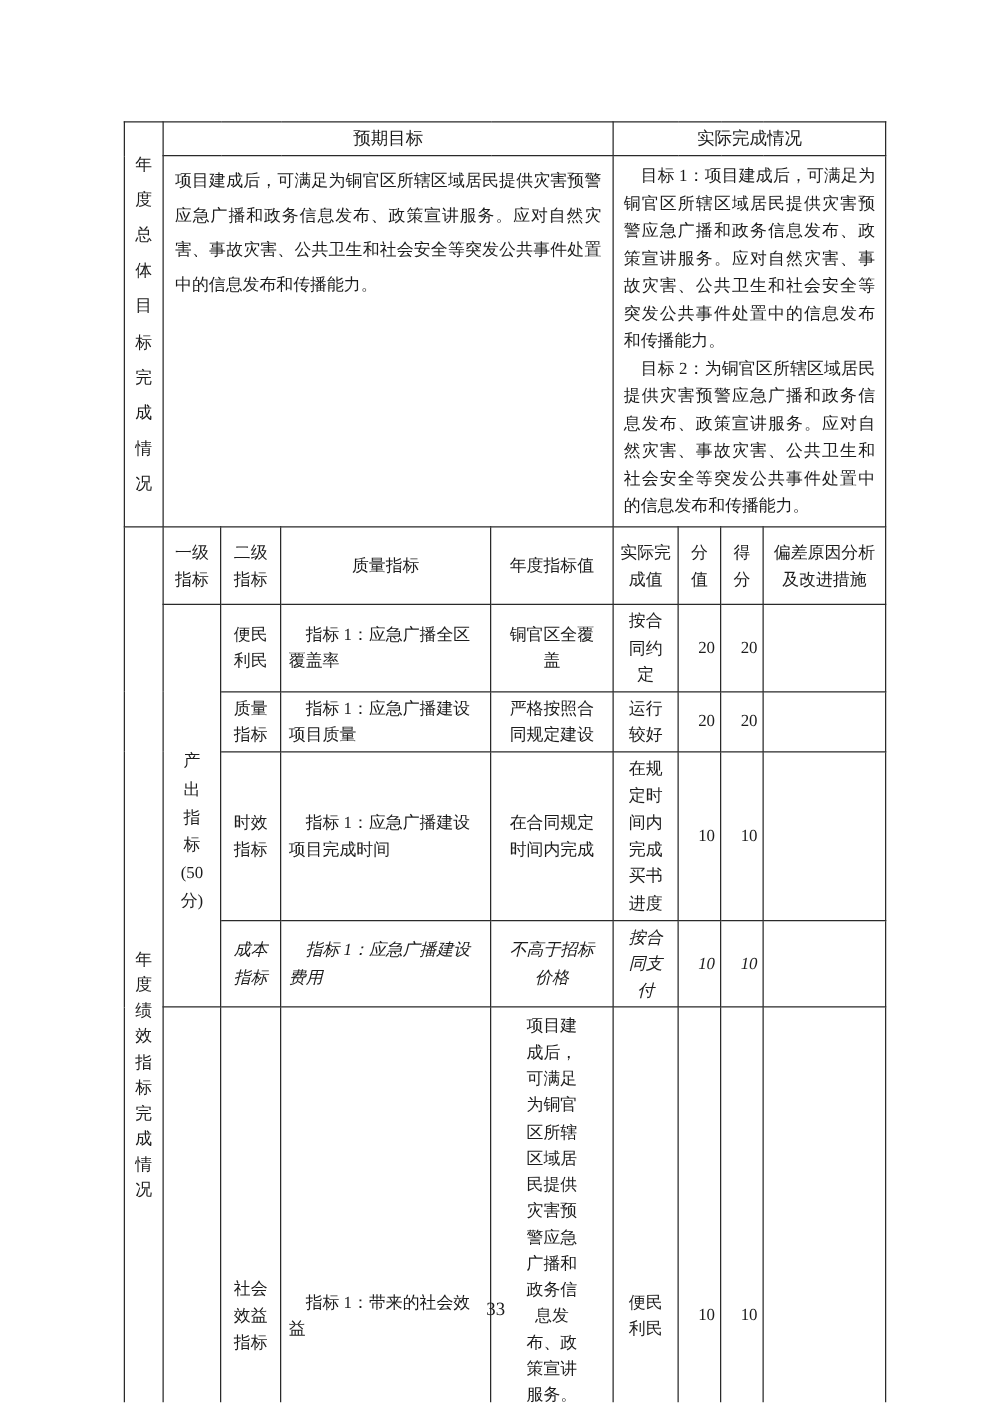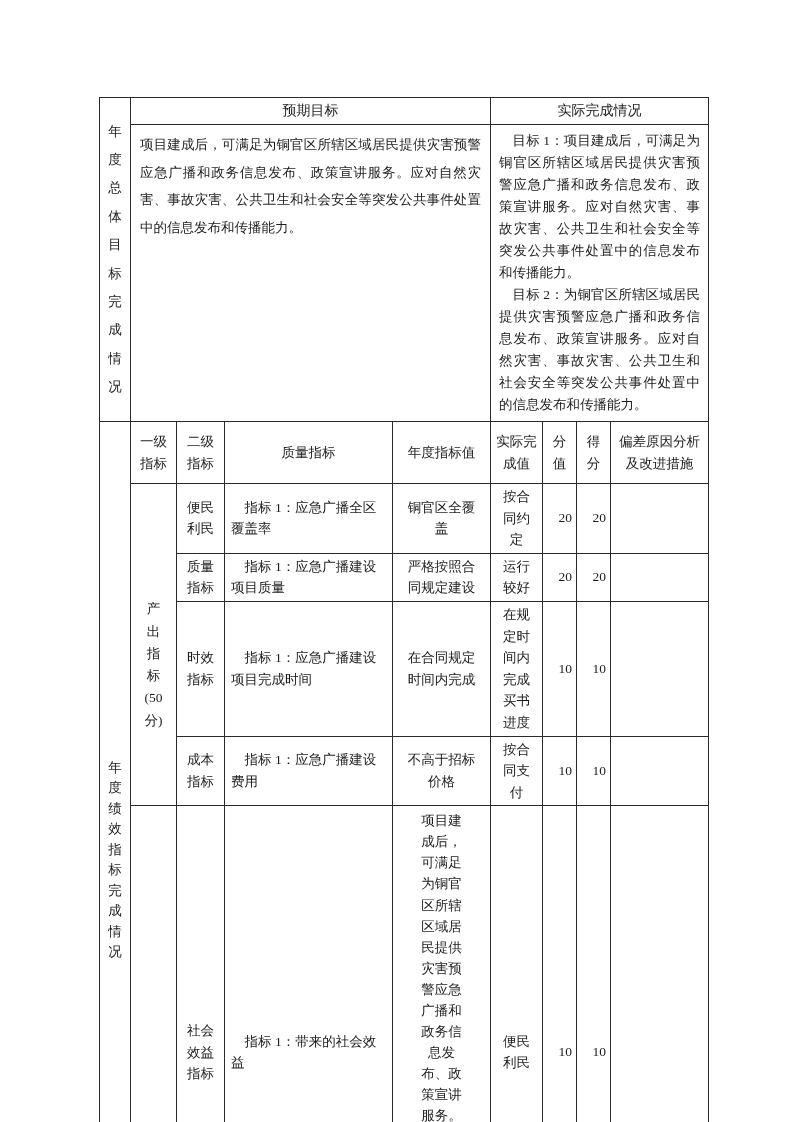--- a/index.html
+++ b/index.html
@@ -183,21 +183,21 @@
     <tr style="height:122px;">
       <td class="cell-center wrap2">时效指标</td>
       <td class="cell-l3">指标 1：应急广播建设项目完成时间</td>
       <td class="cell-annual wrap2">在合同规定时间内完成</td>
       <td class="cell-actualv wrap2">在规定时间内完成买书进度</td>
       <td class="cell-score">10</td>
       <td class="cell-score">10</td>
       <td></td>
     </tr>
 
-    <tr style="height:68px;">
+    <tr style="height:68px;font-style:italic;">
       <td class="cell-center wrap2">成本指标</td>
       <td class="cell-l3">指标 1：应急广播建设费用</td>
       <td class="cell-annual wrap2">不高于招标价格</td>
       <td class="cell-actualv wrap2">按合同支付</td>
       <td class="cell-score">10</td>
       <td class="cell-score">10</td>
       <td></td>
     </tr>
 
     <tr style="height:249px;">
@@ -206,13 +206,14 @@
       <td class="cell-l3">指标 1：带来的社会效益</td>
       <td class="cell-annual-long wrap2">项目建成后，可满足为铜官区所辖区域居民提供灾害预警应急广播和政务信息发布、政策宣讲服务。应对自然灾害、事故灾害、公共卫生和社会安全</td>
       <td class="cell-actualv wrap2">便民利民</td>
       <td class="cell-score">10</td>
       <td class="cell-score">10</td>
       <td></td>
     </tr>
   </tbody>
     </table>
 
+  <div class="page-number">33</div>
 </div>
 
 </body></html>

